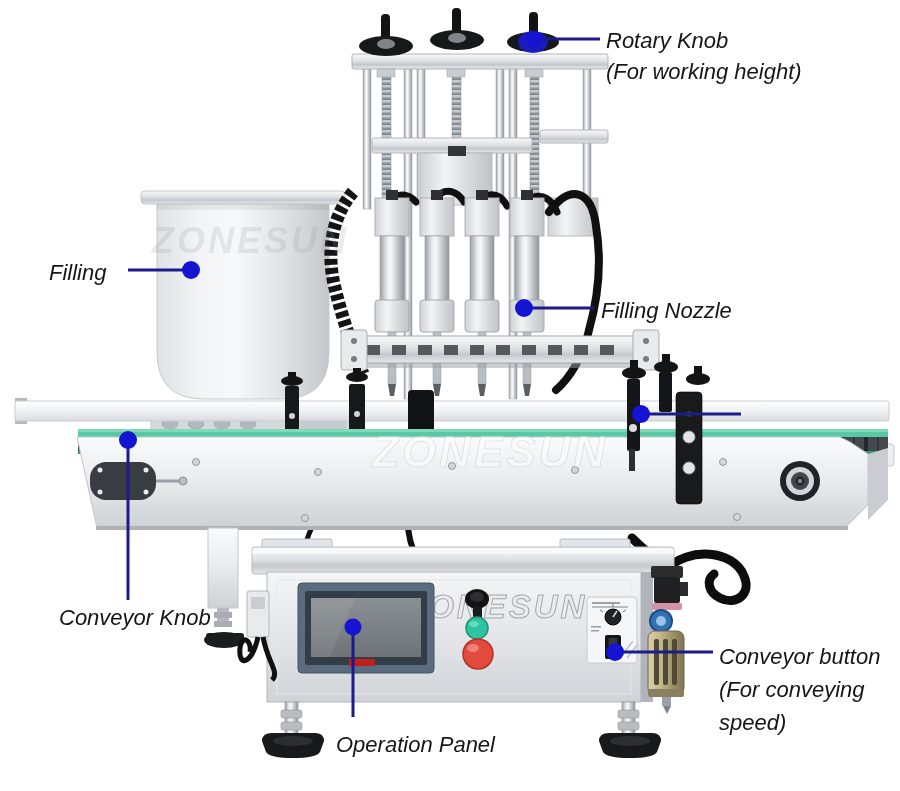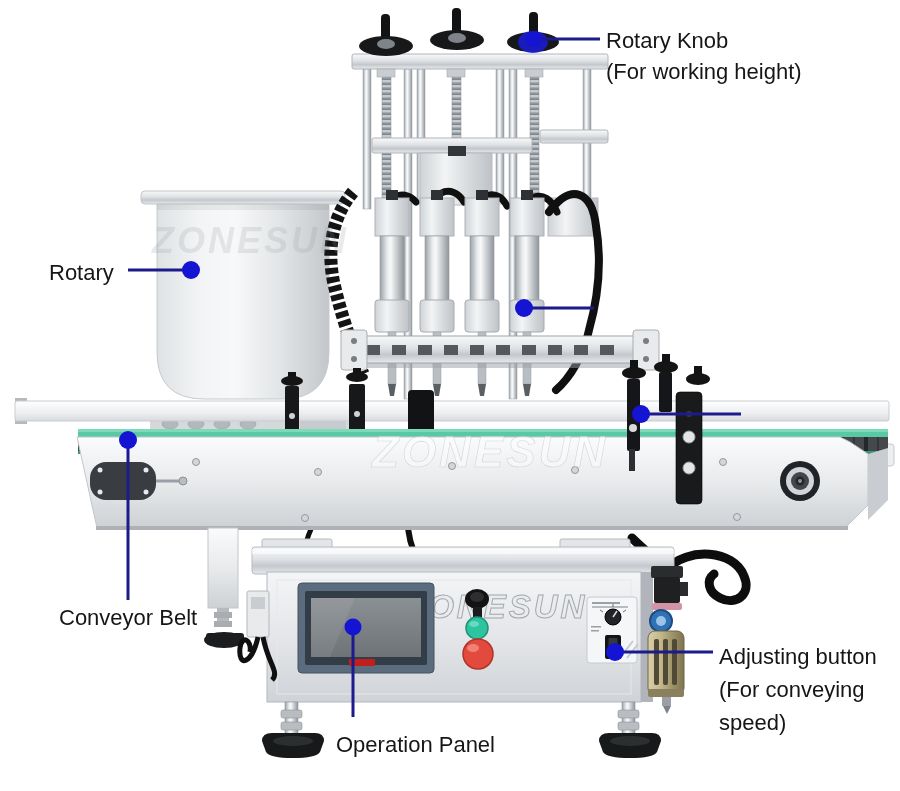--- a/index.html
+++ b/index.html
@@ -1,19 +1,19 @@
 <!DOCTYPE html>
 <html><head>
 <meta charset="utf-8">
 <style>
   html,body{margin:0;padding:0;background:#fff;}
   .canvas{position:relative;width:900px;height:791px;background:#ffffff;overflow:hidden;
           font-family:"Liberation Sans",sans-serif;}
   .machine-svg{position:absolute;left:0;top:0;}
-  .callout{position:absolute;font-size:22px;line-height:31px;color:#161616;white-space:pre-line;}
+  .callout{position:absolute;font-size:22px;line-height:31px;color:#161616;white-space:pre-line;font-style:italic;}
   .lbl-rotary{left:606px;top:25px;}
   .lbl-hopper{left:49px;top:257px;}
   .lbl-filling{left:601px;top:295px;}
   .lbl-electric{left:747px;top:401px;}
   .lbl-conveyor{left:59px;top:602px;}
   .lbl-adjusting{left:719px;top:640px;line-height:33px;}
   .lbl-operation{left:336px;top:729px;}
   .wm{font-weight:bold;font-style:italic;letter-spacing:3px;}
 </style>
 </head>
@@ -381,20 +381,21 @@
     <circle cx="524" cy="308" r="9"></circle>
     <circle cx="641" cy="414" r="9"></circle>
     <circle cx="128" cy="440" r="9"></circle>
     <circle cx="615" cy="652" r="9"></circle>
     <circle cx="353" cy="627" r="8.5"></circle>
   </g>
 </svg>
 
 <div class="callout lbl-rotary">Rotary Knob
 (For working height)</div>
-<div class="callout lbl-hopper">Rotary</div>
-<div class="callout lbl-conveyor">Conveyor Belt</div>
-<div class="callout lbl-adjusting">Adjusting button
+<div class="callout lbl-hopper">Filling</div>
+<div class="callout lbl-filling">Filling Nozzle</div>
+<div class="callout lbl-conveyor">Conveyor Knob</div>
+<div class="callout lbl-adjusting">Conveyor button
 (For conveying
 speed)</div>
 <div class="callout lbl-operation">Operation Panel</div>
 
 </div>
 
 </body></html>

